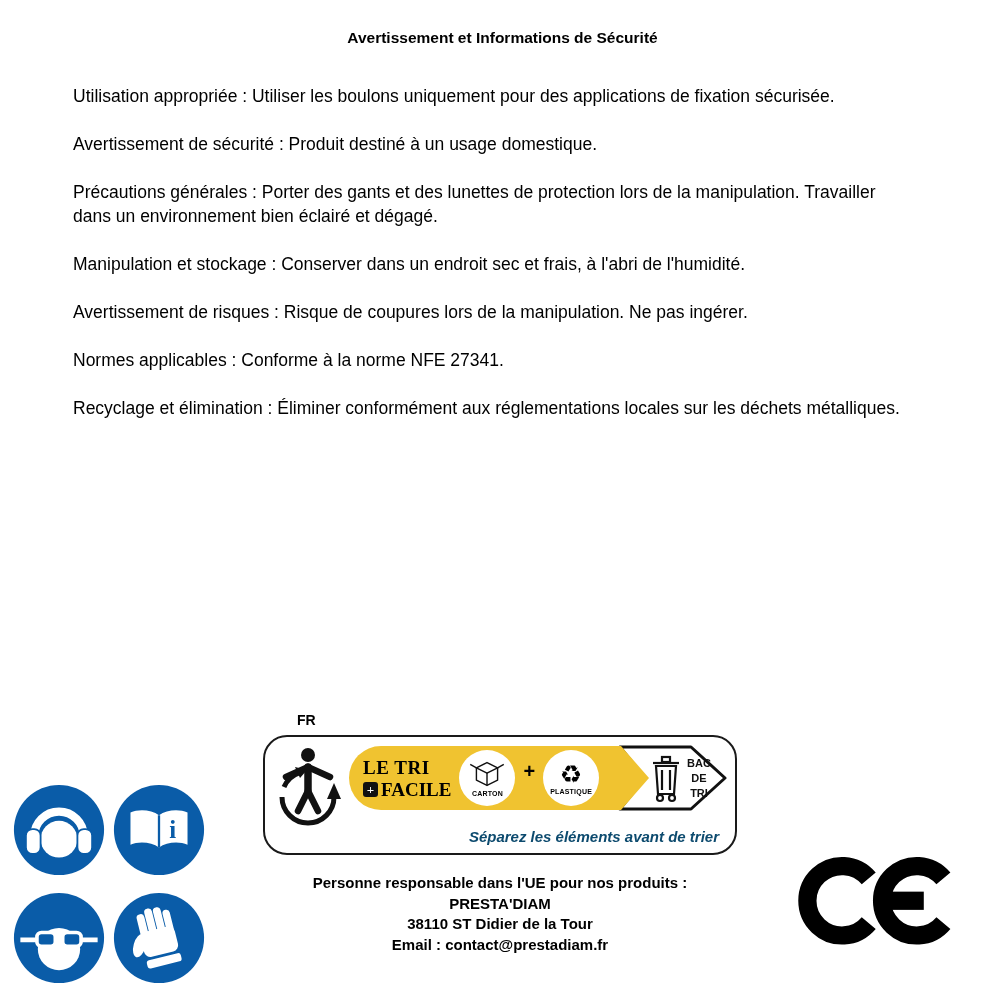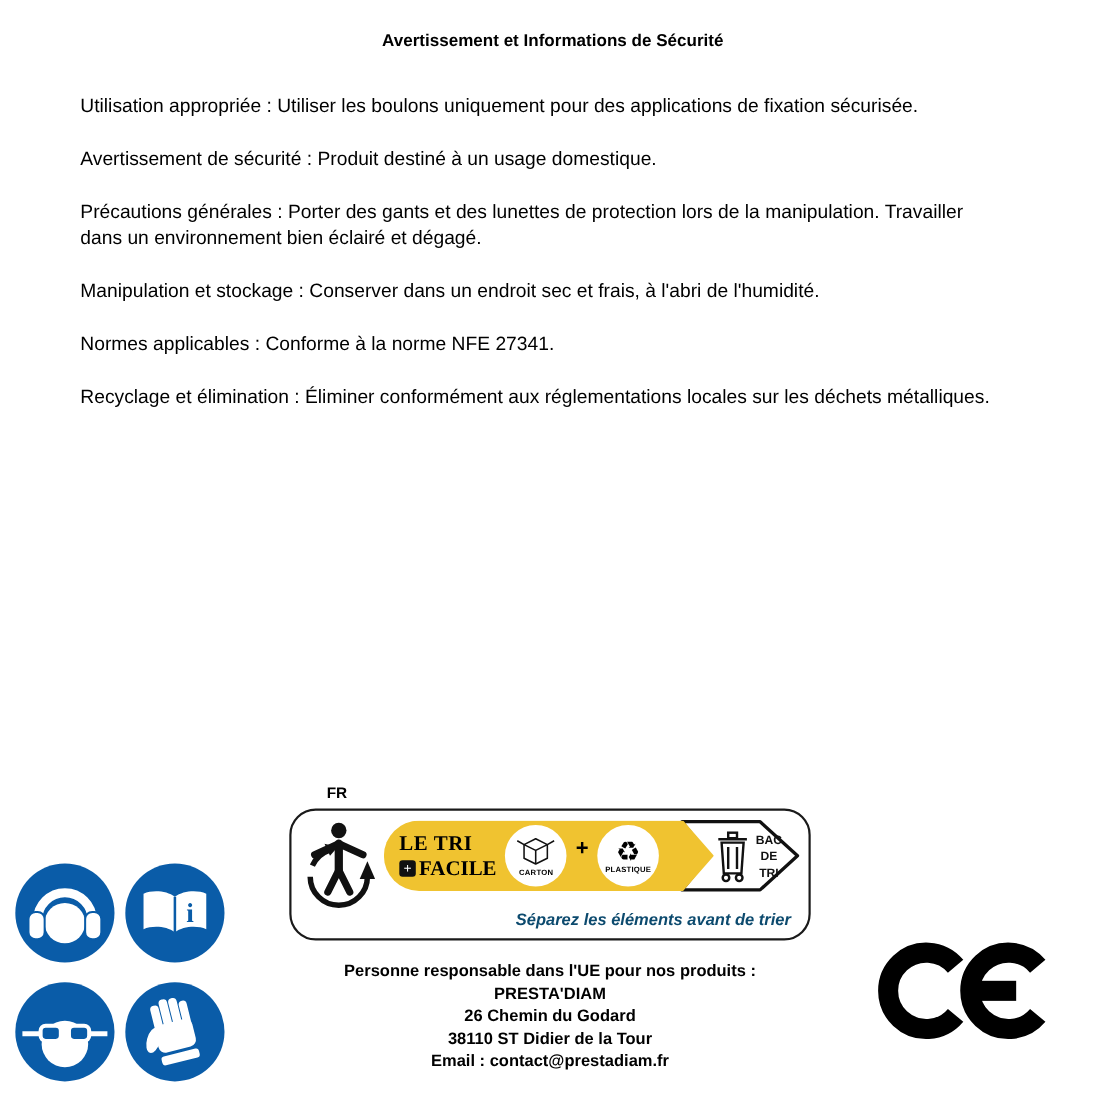--- a/index.html
+++ b/index.html
@@ -72,20 +72,21 @@
 
 <div class="page">
 
   <div class="doc-title">Avertissement et Informations de Sécurité</div>
 
   <div class="doc-body">
     <p>Utilisation appropriée : Utiliser les boulons uniquement pour des applications de fixation sécurisée.</p>
     <p>Avertissement de sécurité : Produit destiné à un usage domestique.</p>
     <p>Précautions générales : Porter des gants et des lunettes de protection lors de la manipulation. Travailler dans un environnement bien éclairé et dégagé.</p>
     <p>Manipulation et stockage : Conserver dans un endroit sec et frais, à l'abri de l'humidité.</p>
+    <p>Avertissement de risques : Risque de coupures lors de la manipulation. Ne pas ingérer.</p>
     <p>Normes applicables : Conforme à la norme NFE 27341.</p>
     <p>Recyclage et élimination : Éliminer conformément aux réglementations locales sur les déchets métalliques.</p>
   </div>
 
   <div class="safety-icons">
 
     <div class="picto">
       <svg viewBox="0 0 100 100">
         <circle cx="50" cy="50" r="49" fill="#0a5ca8"></circle>
         <circle cx="50" cy="60" r="20" fill="#fff"></circle>
@@ -191,21 +192,20 @@
       <text x="82" y="38" font-size="11" font-weight="bold" fill="#111" text-anchor="middle">DE</text>
       <text x="82" y="53" font-size="11" font-weight="bold" fill="#111" text-anchor="middle">TRI</text>
     </svg>
 
     <div class="tri-tagline">Séparez les éléments avant de trier</div>
   </div>
 
   <div class="responsible">
     <div>Personne responsable dans l'UE pour nos produits :</div>
     <div>PRESTA'DIAM</div>
-    <div>26 Chemin du Godard</div>
     <div>38110 ST Didier de la Tour</div>
     <div>Email : contact@prestadiam.fr</div>
   </div>
 
   <div class="ce">
     <svg width="165" viewBox="0 0 190 110">
       <path d="M82.6 29.3 A40 40 0 1 0 82.6 80.7" stroke="#000" stroke-width="21" fill="none"></path>
       <path d="M168.6 29.3 A40 40 0 1 0 168.6 80.7" stroke="#000" stroke-width="21" fill="none"></path>
       <rect x="96" y="44.5" width="50" height="21" fill="#000"></rect>
     </svg>

